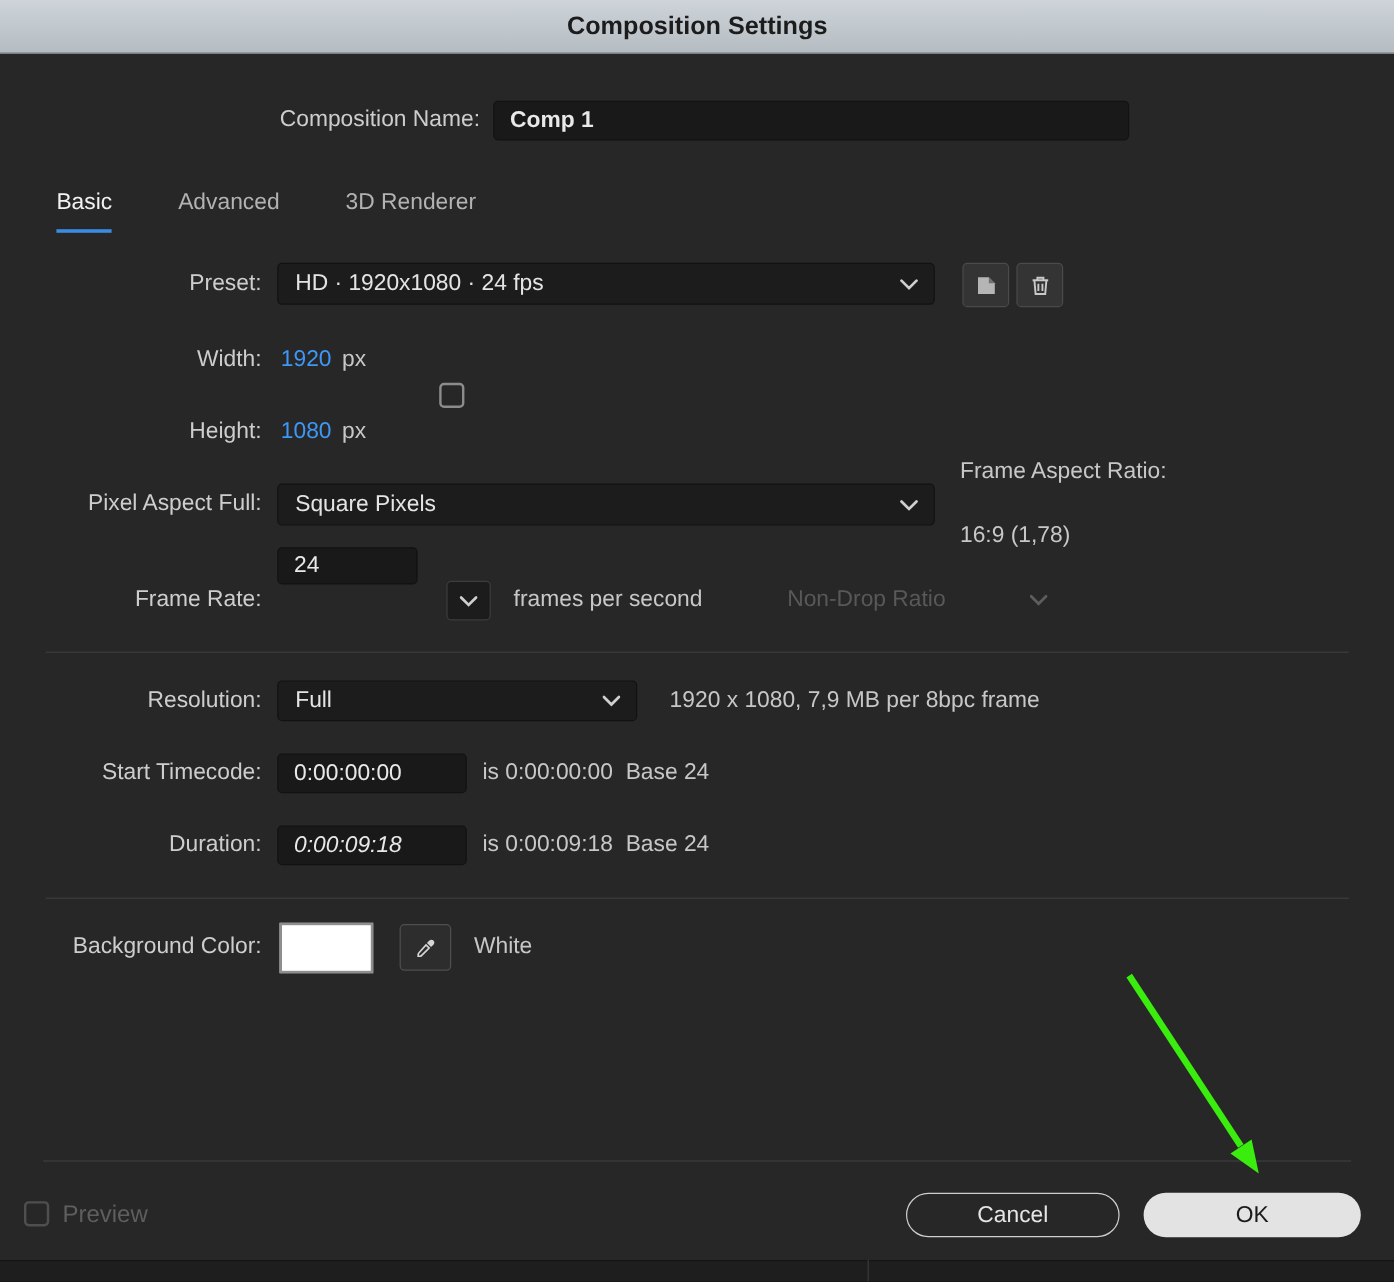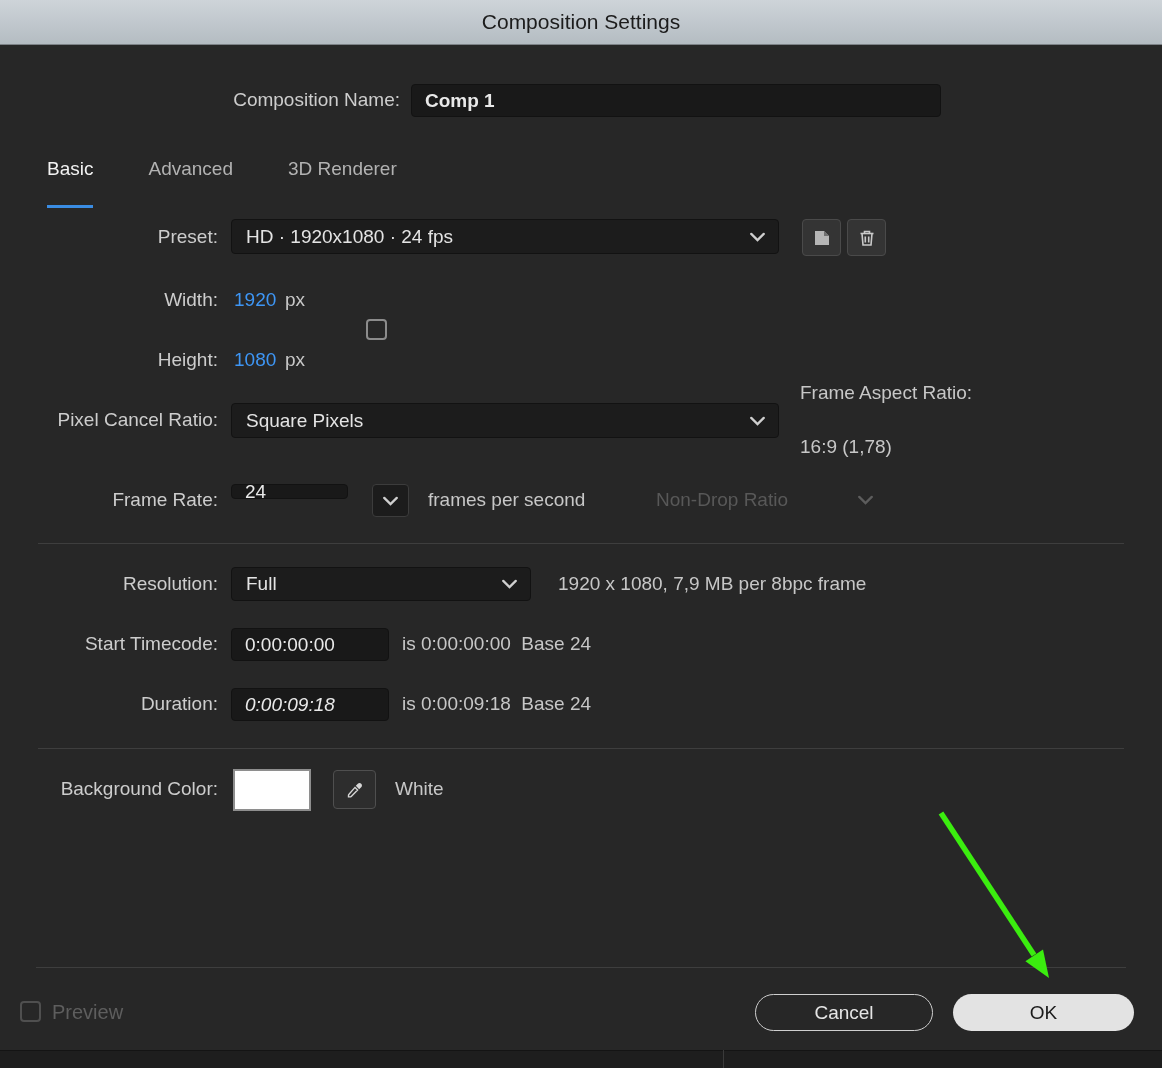--- a/index.html
+++ b/index.html
@@ -8,21 +8,21 @@
   .dialog {
     position:relative; width:1162px; height:1068px;
     background:#272727; overflow:hidden;
   }
   .titlebar {
     position:absolute; left:0; top:0; width:1162px; height:45px;
     background:linear-gradient(#ced4d9,#b4bcc2);
     border-bottom:1px solid #7d8287;
     display:flex; align-items:center; justify-content:center;
   }
-  .titlebar .title { font-size:21px; font-weight:normal; color:#1c1c1c;text-align:center; }
+  .titlebar .title { font-size:21px; font-weight:bold; color:#1c1c1c;text-align:center; }
 
   .lbl {
     position:absolute; font-size:19px; color:#cdcdcd; line-height:22px;
     text-align:right; white-space:nowrap;
   }
   .txt {
     position:absolute; font-size:19px; color:#c7c7c7; line-height:22px;
     white-space:nowrap;
   }
   .dim-txt { color:#585858; }
@@ -40,21 +40,21 @@
   }
   .dropdown .chev { position:absolute; right:13px; top:50%; transform:translateY(-50%); }
 
   .icon-btn {
     position:absolute; background:#343434; border:1px solid #4a4a4a;
     border-radius:4px; display:flex; align-items:center; justify-content:center;
     cursor:pointer;
   }
 
   .tabs { position:absolute; left:47px; top:158px; display:flex; }
-  .tab { font-size:19px; color:#b2b2b2; padding-bottom:25px; cursor:pointer; }
+  .tab { font-size:19px; color:#b2b2b2; padding-bottom:11px; cursor:pointer; }
   .tab + .tab { margin-left:55px; }
   .tab.active { color:#f2f2f2; border-bottom:3px solid #3a8ce2; }
 
   .divider { position:absolute; left:38px; width:1086px; height:1px; background:#3e3e3e; }
 
   .checkbox {
     position:absolute; width:21px; height:21px; border:2px solid #8c8c8c;
     border-radius:4px; background:transparent; cursor:pointer;
   }
   .checkbox.dim { border-color:#4f4f4f; cursor:default; }
@@ -128,32 +128,32 @@
   <div class="lbl" style="left:0; width:218px; top:289px;">Width:</div>
   <span class="txt blue-val" style="left:234px; top:289px;">1920</span>
   <span class="txt" style="left:285px; top:289px;">px</span>
 
   <span class="checkbox" style="left:366px; top:319px;"></span>
 
   <div class="lbl" style="left:0; width:218px; top:349px;">Height:</div>
   <span class="txt blue-val" style="left:234px; top:349px;">1080</span>
   <span class="txt" style="left:285px; top:349px;">px</span>
 
-  <div class="lbl" style="left:0; width:218px; top:409px;">Pixel Cancel Ratio:</div>
+  <div class="lbl" style="left:0; width:218px; top:409px;">Pixel Aspect Full:</div>
   <div class="dropdown" style="left:231px; top:403px; width:548px; height:35px;">
     <span>Square Pixels</span>
     <svg class="chev" viewBox="0 0 12 8" width="15" height="10">
         <path d="M1 1.5 L6 6.5 L11 1.5" fill="none" stroke="#cfcfcf" stroke-width="1.8" stroke-linecap="round"></path>
       </svg>
   </div>
   <span class="txt" style="left:800px; top:382px;">Frame Aspect Ratio:</span>
   <span class="txt" style="left:800px; top:436px;">16:9 (1,78)</span>
 
   <div class="lbl" style="left:0; width:218px; top:489px;">Frame Rate:</div>
-  <input class="input" type="text" style="left: 231px; top: 484px; width: 117px; height: 15px;" value="24">
+  <input class="input" type="text" style="left: 231px; top: 456px; width: 117px; height: 31px;" value="24">
   <div class="icon-btn" style="left:372px; top:484px; width:37px; height:33px; background:#1c1c1c; border:1px solid #3c3c3c;">
     <svg viewBox="0 0 12 8" width="15" height="10">
         <path d="M1 1.5 L6 6.5 L11 1.5" fill="none" stroke="#cfcfcf" stroke-width="1.8" stroke-linecap="round"></path>
       </svg>
   </div>
   <span class="txt" style="left:428px; top:489px;">frames per second</span>
   <span class="txt dim-txt" style="left:656px; top:489px;">Non-Drop Ratio</span>
   <svg style="position:absolute; left:858px; top:495px;" viewBox="0 0 12 8" width="15" height="10">
       <path d="M1 1.5 L6 6.5 L11 1.5" fill="none" stroke="#5d5d5d" stroke-width="1.8" stroke-linecap="round"></path>
     </svg>

